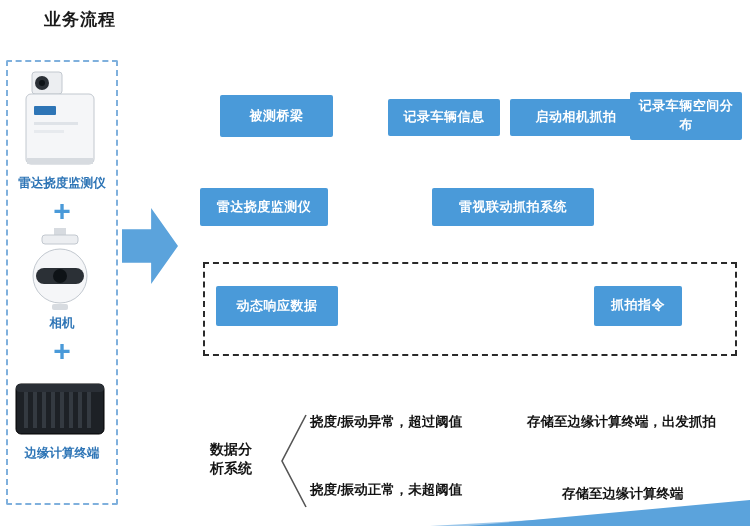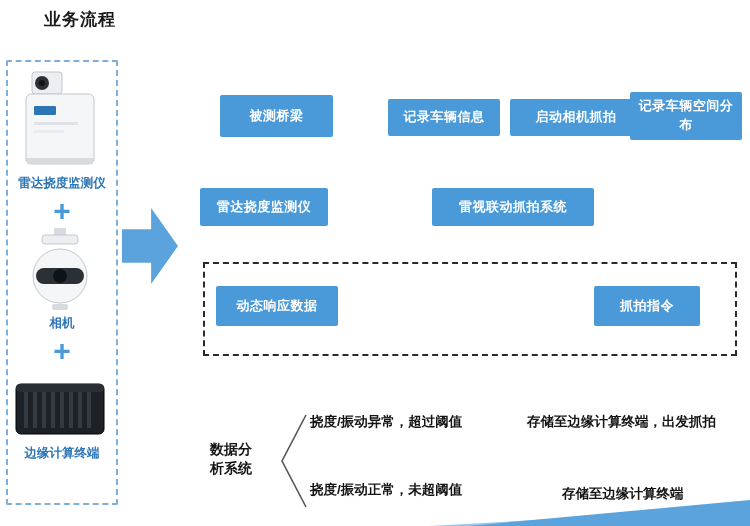--- a/index.html
+++ b/index.html
@@ -103,21 +103,21 @@
   <div class="bluebox" style="left:200px;top:95px;width:113px;height:42px;margin-left:20px;">被测桥梁</div>
   <div class="bluebox" style="left:388px;top:99px;width:112px;height:37px;">记录车辆信息</div>
   <div class="bluebox" style="left:510px;top:99px;width:132px;height:37px;">启动相机抓拍</div>
   <div class="bluebox" style="left:630px;top:92px;width:112px;height:48px;">记录车辆空间分布</div>
 
   <div class="bluebox" style="left:200px;top:188px;width:128px;height:38px;">雷达挠度监测仪</div>
   <div class="bluebox" style="left:432px;top:188px;width:162px;height:38px;">雷视联动抓拍系统</div>
 
   <div class="dash-rect"></div>
   <div class="bluebox" style="left:216px;top:286px;width:122px;height:40px;">动态响应数据</div>
-  <div class="bluebox" style="left:594px;top:286px;width:106px;height:40px;">抓拍指令</div>
+  <div class="bluebox" style="left:594px;top:286px;width:88px;height:40px;font-family:Liberation Mono, monospace;">抓拍指令</div>
 
   <div class="analysis-label">数据分析系统</div>
 
   <div class="brace">
     <svg width="30" height="98" viewBox="0 0 30 98">
       <polyline points="28,3 4,49 28,95" fill="none" stroke="#555" stroke-width="1.6"></polyline>
     </svg>
   </div>
 
   <div class="branch-text" style="left:310px;top:413px;">挠度/振动异常，超过阈值</div>

